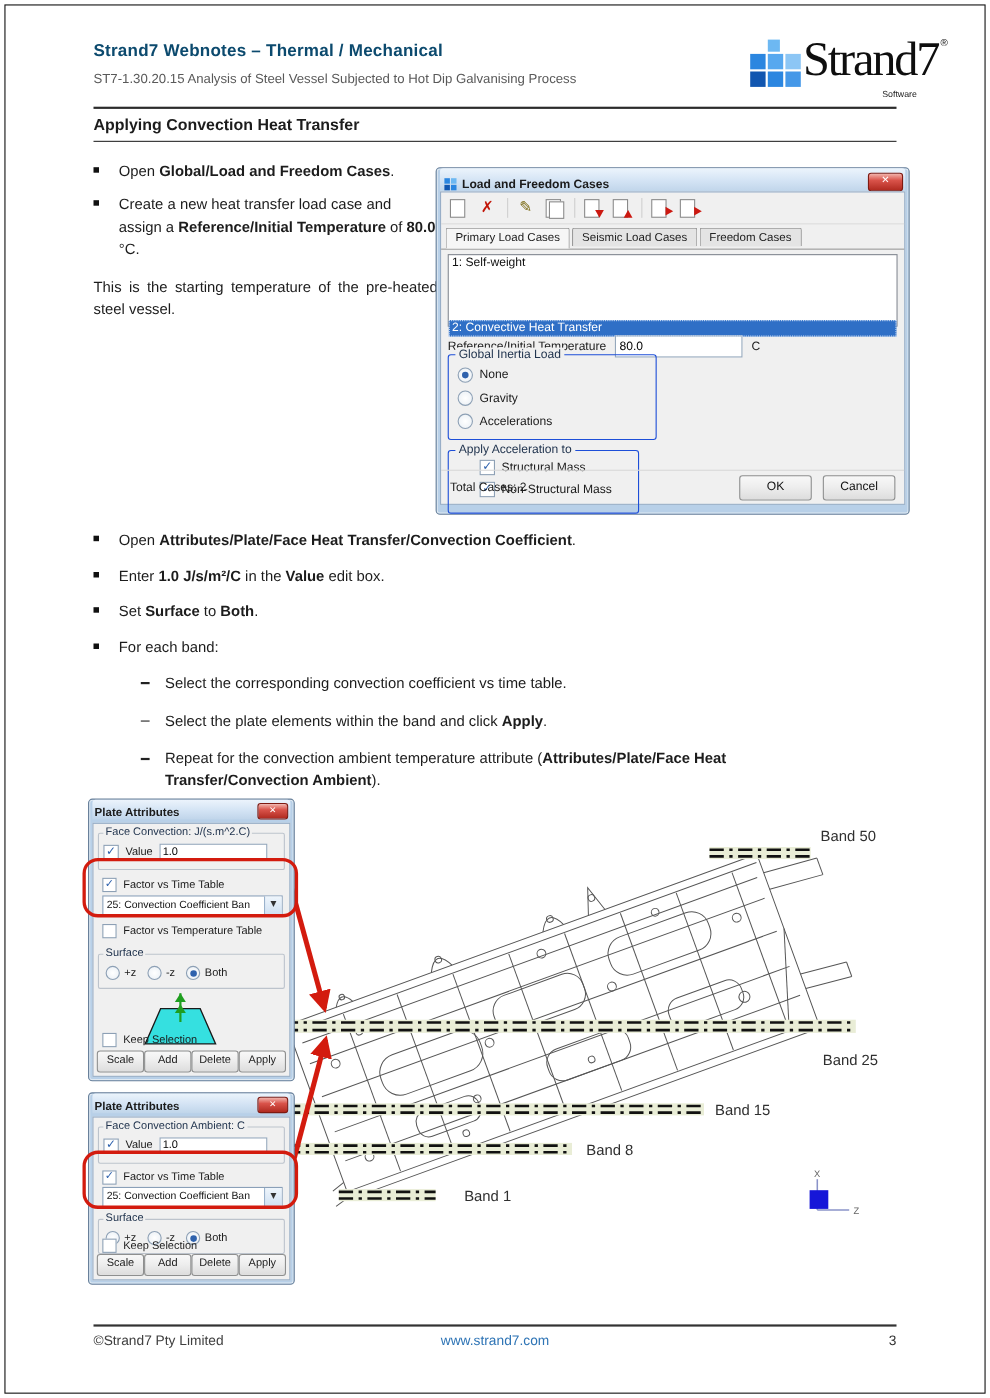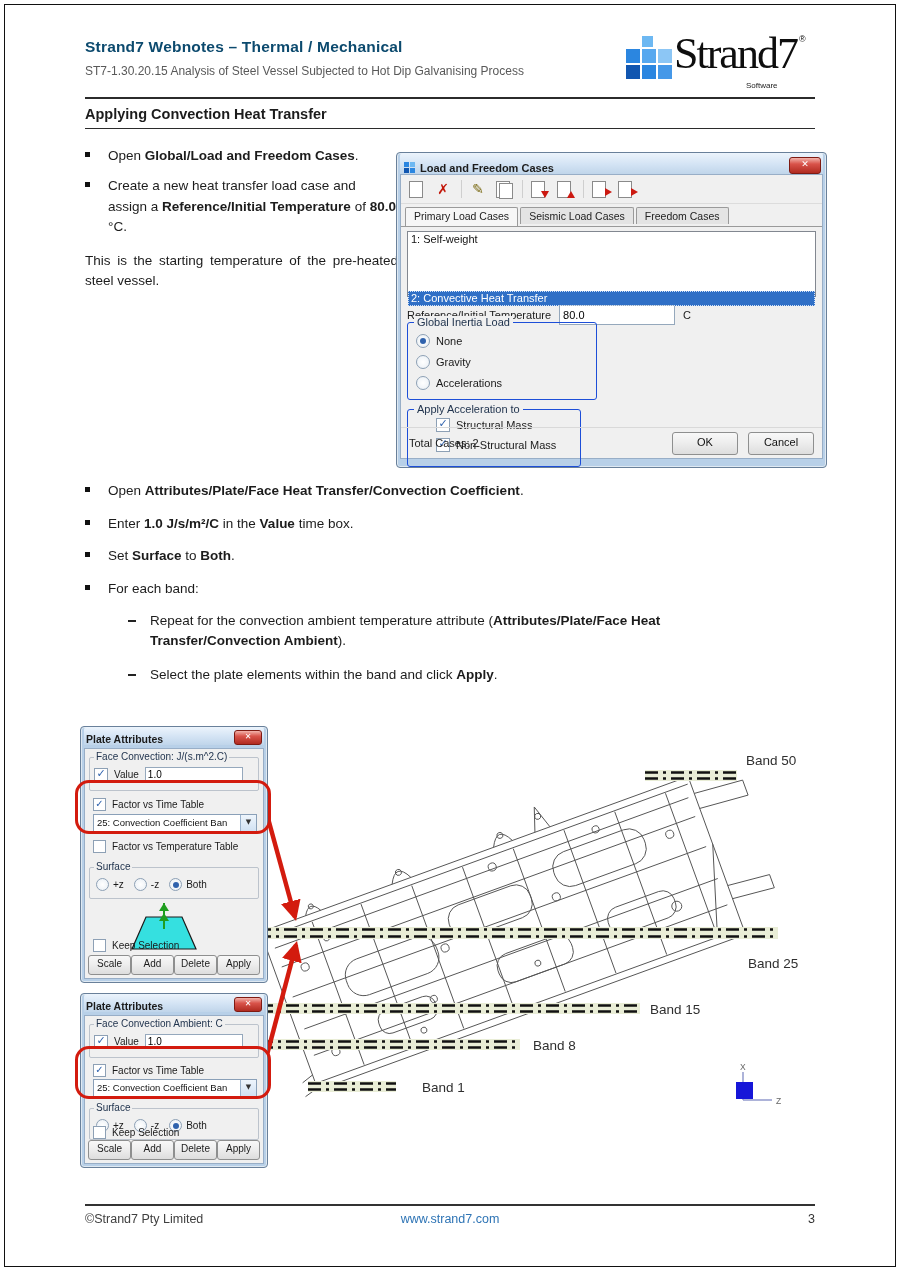--- a/index.html
+++ b/index.html
@@ -4,21 +4,21 @@
 <style>
   html,body{margin:0;padding:0;background:#888;}
   .page{position:relative;width:900px;height:1271px;background:#fff;font-family:"Liberation Sans","DejaVu Sans",sans-serif;color:#1c1c1c;overflow:hidden;margin:0 auto;}
   .page-frame{position:absolute;inset:4px;border:1.5px solid #111;pointer-events:none;}
 
   
   .hdr{position:absolute;left:85px;top:38px;width:550px;}
   .hdr-title{font-size:15.5px;font-weight:bold;color:#0c4a6e;letter-spacing:.2px;}
   .hdr-sub{font-size:12px;color:#595959;margin-top:8px;}
   .rule1{position:absolute;left:85px;top:97px;width:730px;height:2px;background:#2b2b2b;}
-  .logo{position:absolute;left:624px;top:34px;width:190px;height:64px;}
+  .logo{position:absolute;left:680px;top:34px;width:190px;height:64px;}
   .logo .sq{position:absolute;}
   .logo-word{position:absolute;left:50px;top:-6px;font-family:"Liberation Serif","DejaVu Serif",serif;font-size:44px;color:#0e0e0e;letter-spacing:-2px;}
   .logo-reg{position:absolute;left:175px;top:0px;font-size:9px;color:#0e0e0e;}
   .logo-soft{position:absolute;left:122px;top:47px;font-size:8px;color:#222;}
 
   
   .sect{position:absolute;left:85px;top:106px;width:730px;font-size:14.5px;font-weight:bold;color:#1c1c1c;border-bottom:1.5px solid #2b2b2b;padding-bottom:6px;}
 
   
   .intro{position:absolute;left:85px;top:146px;width:313px;font-size:13.5px;line-height:1.5;}
@@ -263,45 +263,51 @@
     <div class="bullet">
       <span class="bmark">
           <i></i>
         </span>
       <span class="btext"><span>Open </span><span style="font-weight: bold;">Attributes/Plate/Face Heat Transfer/Convection Coefficient</span><span>.</span></span>
     </div>
     <div class="bullet">
       <span class="bmark">
           <i></i>
         </span>
-      <span class="btext"><span>Enter </span><span style="font-weight: bold;">1.0 J/s/m²/C</span><span> in the </span><span style="font-weight: bold;">Value</span><span> time box.</span></span>
+      <span class="btext"><span>Enter </span><span style="font-weight: bold;">1.0 J/s/m²/C</span><span> in the </span><span style="font-weight: bold;">Value</span><span> edit box.</span></span>
     </div>
     <div class="bullet">
       <span class="bmark">
           <i></i>
         </span>
       <span class="btext"><span>Set </span><span style="font-weight: bold;">Surface</span><span> to </span><span style="font-weight: bold;">Both</span><span>.</span></span>
     </div>
     <div class="bullet">
       <span class="bmark">
           <i></i>
         </span>
       <span class="btext"><span>For each band:</span></span>
     </div>
     <div class="sub">
       <span class="smark">
           <i></i>
         </span>
-      <span class="btext" style="max-width:640px;"><span>Repeat for the convection ambient temperature attribute (</span><span style="font-weight: bold;">Attributes/Plate/Face Heat Transfer/Convection Ambient</span><span>).</span></span>
+      <span class="btext"><span>Select the corresponding convection coefficient vs time table.</span></span>
     </div>
     <div class="sub">
       <span class="smark">
           <i></i>
         </span>
       <span class="btext"><span>Select the plate elements within the band and click </span><span style="font-weight: bold;">Apply</span><span>.</span></span>
+    </div>
+    <div class="sub">
+      <span class="smark">
+          <i></i>
+        </span>
+      <span class="btext" style="max-width:640px;"><span>Repeat for the convection ambient temperature attribute (</span><span style="font-weight: bold;">Attributes/Plate/Face Heat Transfer/Convection Ambient</span><span>).</span></span>
     </div>
   </div>
 
   <div class="figure">
     <svg width="790" height="470" viewBox="0 0 790 470">
       <defs>
         <marker id="arr" viewBox="0 0 10 10" refX="8" refY="5" markerWidth="4.5" markerHeight="4.5" orient="auto">
           <path d="M0,0 L10,5 L0,10 z" fill="#d31b0e"></path>
         </marker>
       </defs>

